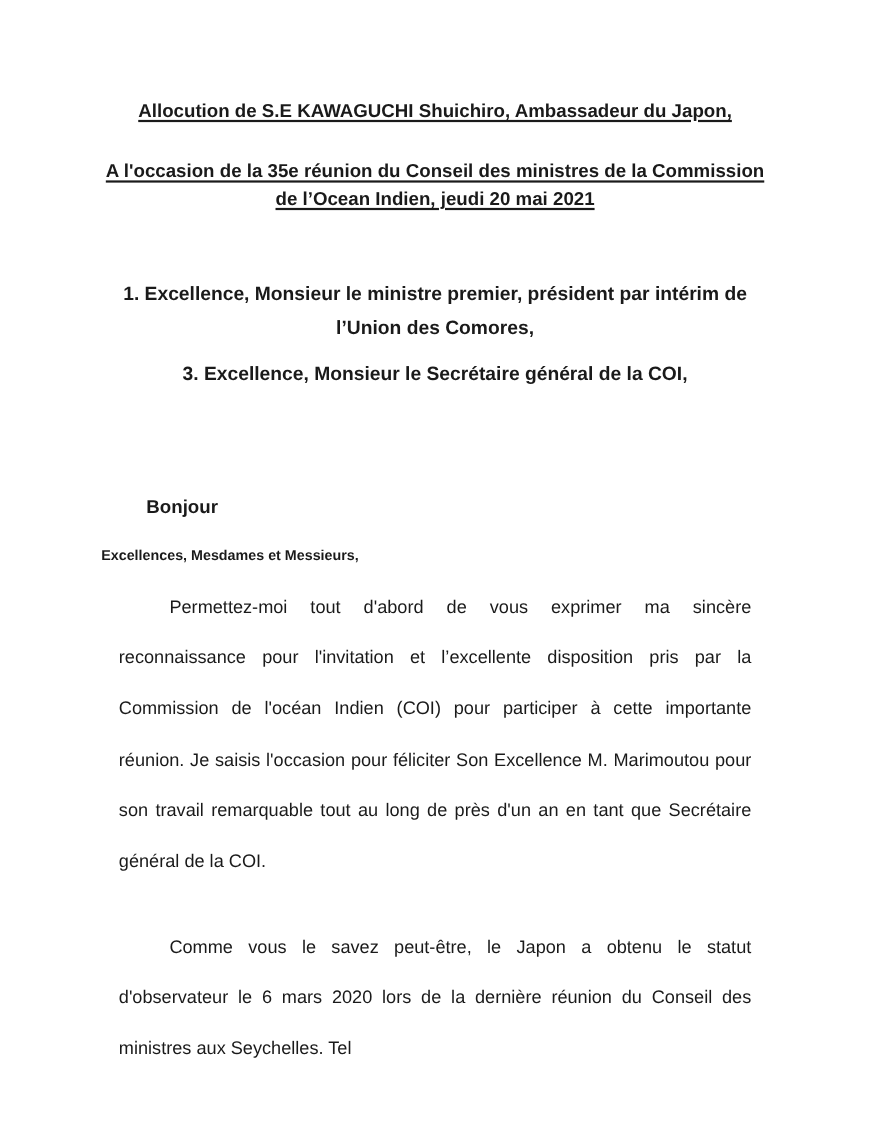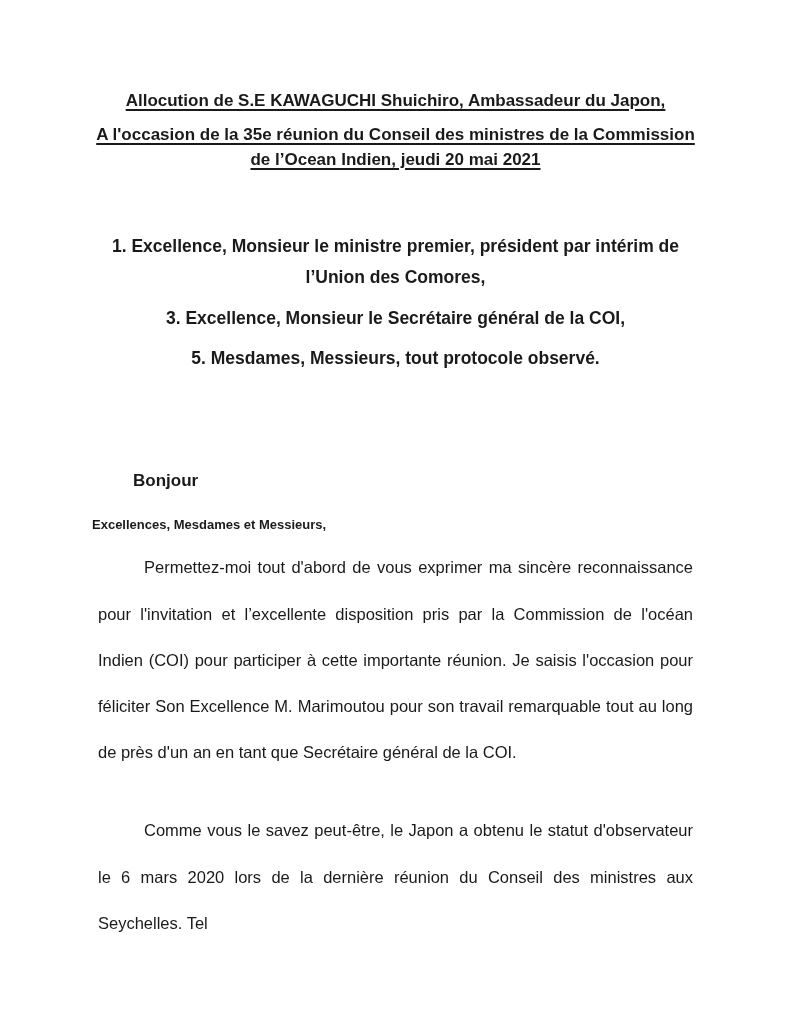--- a/index.html
+++ b/index.html
@@ -24,21 +24,21 @@
   .title-line {
     font-size: 17px;
     font-weight: bold;
     line-height: 1.5;
     text-decoration: underline;
     text-decoration-thickness: 2px;
     text-underline-offset: 3px;
     margin: 0;
   }
   .title-line + .title-line {
-    margin-top: 8px;
+    margin-top: 29px;
   }
   .salutations {
     margin-top: 58px;
   }
   .salutation-item {
     font-size: 17.5px;
     font-weight: bold;
     line-height: 1.8;
     margin: 0 0 9px 0;
     text-align: center;
@@ -56,40 +56,39 @@
     font-weight: bold;
     line-height: 1.2;
     margin: 0 0 12px 0;
   }
   .body-para {
     font-size: 16.5px;
     font-weight: normal;
     line-height: 2.8;
     text-align: justify;
     text-indent: 46px;
-    margin: 6px;
+    margin: 16px;
   }
   .body-para.second {
     margin-top: 32px;
   }
 </style>
 </head>
 <body>
 
 <div class="page">
 
   <div class="title-block">
     <p class="title-line">Allocution de S.E KAWAGUCHI Shuichiro, Ambassadeur du Japon,</p>
     <p class="title-line">A l'occasion de la 35e réunion du Conseil des ministres de la Commission de l’Ocean Indien, jeudi 20 mai 2021</p>
   </div>
 
   <div class="salutations">
     <p class="salutation-item">1. Excellence, Monsieur le ministre premier, président par intérim de l’Union des Comores,</p>
     <p class="salutation-item">3. Excellence, Monsieur le Secrétaire général de la COI,</p>
-    <p class="salutation-item">5. Mesdames, Messieurs, tout protocole observé.</p>
   </div>
 
   <p class="greeting">Bonjour</p>
 
   <p class="address">Excellences, Mesdames et Messieurs,</p>
 
   <p class="body-para">Permettez-moi tout d'abord de vous exprimer ma sincère reconnaissance pour l'invitation et l’excellente disposition pris par la Commission de l'océan Indien (COI) pour participer à cette importante réunion. Je saisis l'occasion pour féliciter Son Excellence M. Marimoutou pour son travail remarquable tout au long de près d'un an en tant que Secrétaire général de la COI.</p>
 
   <p class="body-para second">Comme vous le savez peut-être, le Japon a obtenu le statut d'observateur le 6 mars 2020 lors de la dernière réunion du Conseil des ministres aux Seychelles. Tel</p>
 

